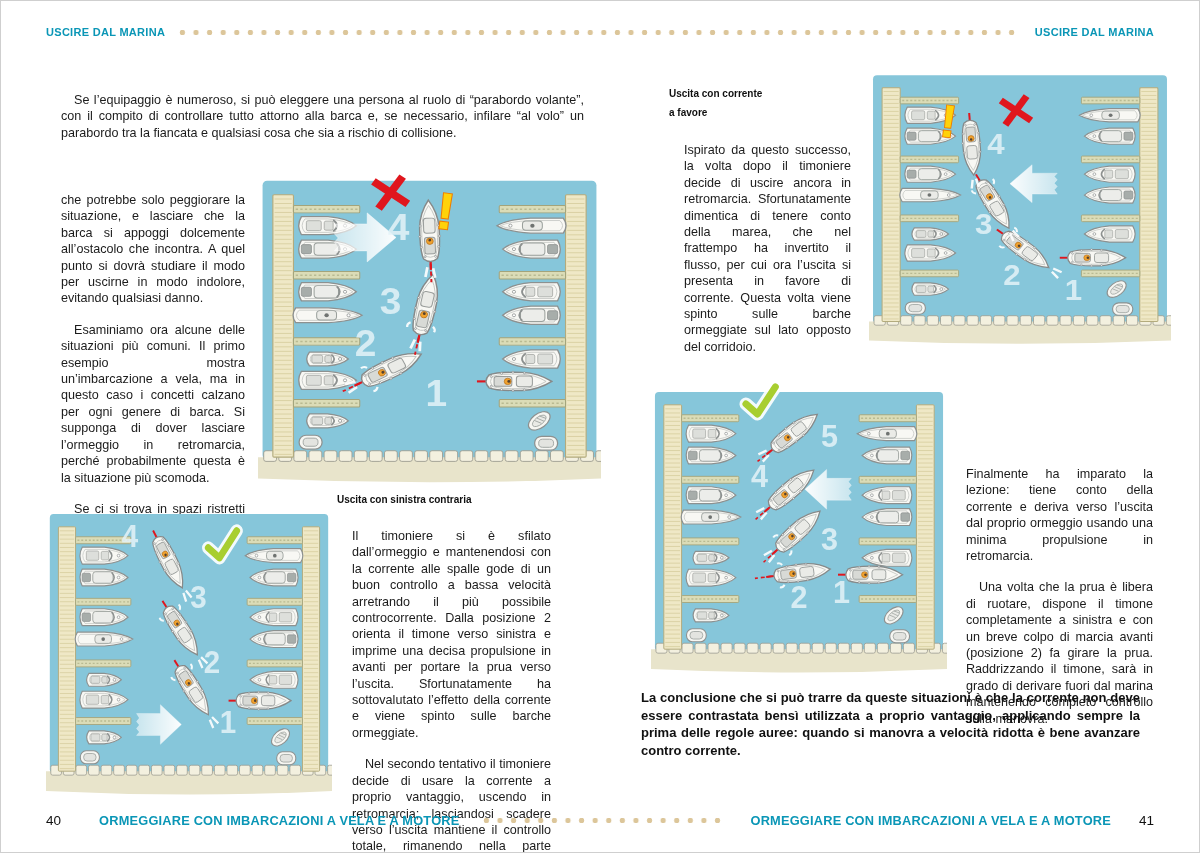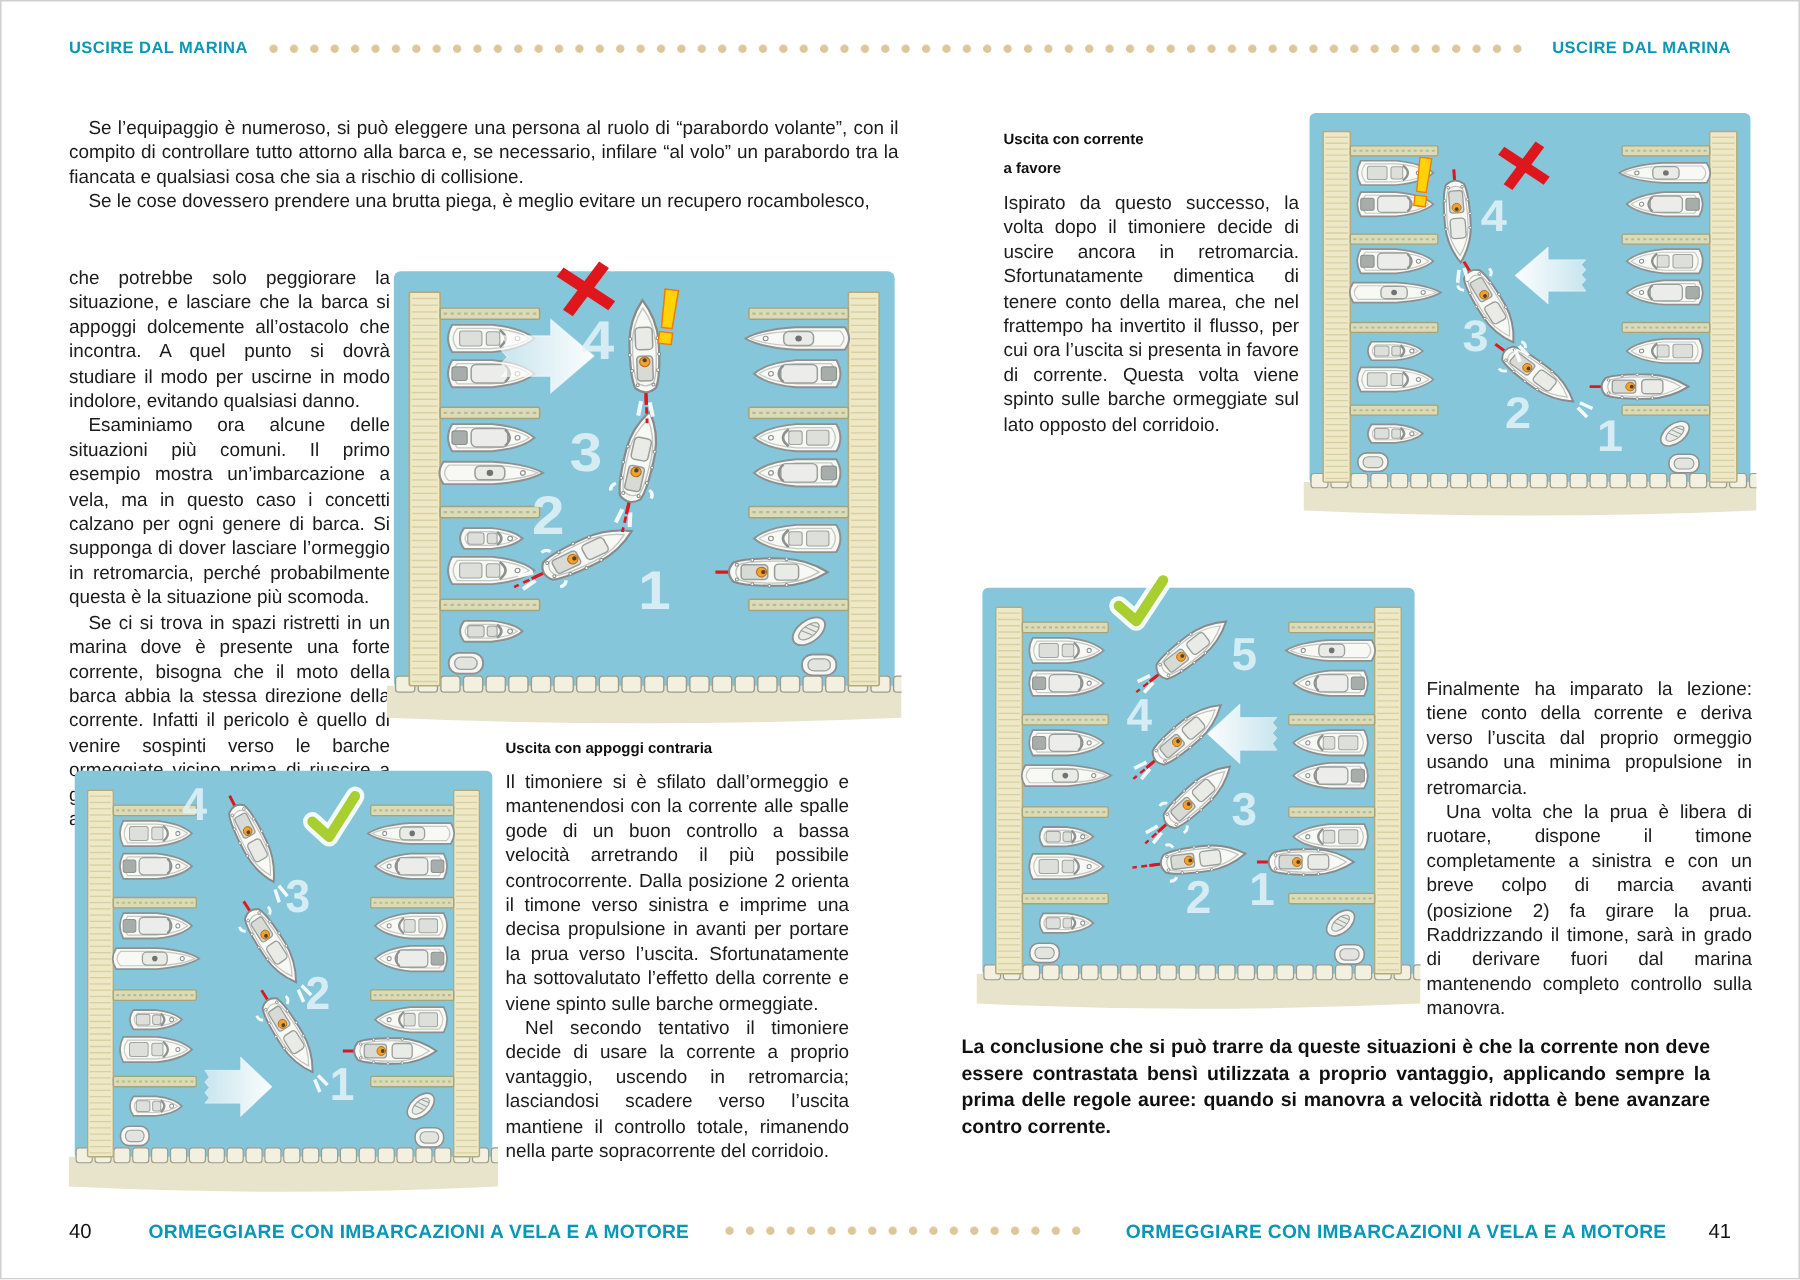--- a/index.html
+++ b/index.html
@@ -30,21 +30,21 @@
     font-size:12.8px;font-weight:bold;color:#0a96b6;letter-spacing:.2px;white-space:nowrap;
   }
   .runfoot .pnum.l{margin-right:38px;}
   .runfoot .pnum.r{margin-left:28px;}
   .runfoot .ftitle.l{margin-right:10px;}
   .runfoot .ftitle.r{margin-left:10px;}
   .txt{
     position:absolute;font-size:12.6px;line-height:16.4px;text-align:justify;
     color:#1b1b1b;
   }
-  .txt p{margin:0;}
+  .txt p{margin:15px;}
   .txt p.ind{text-indent:13px;}
   .stitle{
     position:absolute;font-size:10px;font-weight:bold;line-height:18.5px;color:#101010;
   }
   .concl{
     position:absolute;font-size:13px;line-height:17.6px;font-weight:bold;text-align:justify;color:#101010;
   }
   .diagram{position:absolute;}
   .diagram svg{display:block;width:100%;height:100%;}
 </style>
@@ -54,21 +54,20 @@
 <div class="spread">
 
   <div class="runhead">
     <span class="rtitle">USCIRE DAL MARINA</span>
     <span class="dots"></span>
     <span class="rtitle">USCIRE DAL MARINA</span>
   </div>
 
   <div class="txt" style="left:45px;top:76px;width:553px;">
     <p class="ind">Se l’equipaggio è numeroso, si può eleggere una persona al ruolo di “parabordo volante”, con il compito di controllare tutto attorno alla barca e, se necessario, infilare “al volo” un parabordo tra la fiancata e qualsiasi cosa che sia a rischio di collisione.</p>
-    <p class="ind">Se le cose dovessero prendere una brutta piega, è meglio evitare un recupero rocambolesco,</p>
   </div>
 
   <div class="txt" style="left:45px;top:176px;width:214px;">
     <p>che potrebbe solo peggiorare la situazione, e lasciare che la barca si appoggi dolcemente all’ostacolo che incontra. A quel punto si dovrà studiare il modo per uscirne in modo indolore, evitando qualsiasi danno.</p>
     <p class="ind">Esaminiamo ora alcune delle situazioni più comuni. Il primo esempio mostra un’imbarcazione a vela, ma in questo caso i concetti calzano per ogni genere di barca. Si supponga di dover lasciare l’ormeggio in retromarcia, perché probabilmente questa è la situazione più scomoda.</p>
     <p class="ind">Se ci si trova in spazi ristretti in un marina dove è presente una forte corrente, bisogna che il moto della barca abbia la stessa direzione della corrente. Infatti il pericolo è quello di venire sospinti verso le barche ormeggiate vicino prima di riuscire a guadagnare l’uscita. Ecco cosa può accadere.</p>
   </div>
 
   <div class="diagram" id="diag1" style="left:257px;top:166px;width:343px;height:320px;">
       <svg viewBox="0 0 300 300" preserveAspectRatio="none" xmlns="http://www.w3.org/2000/svg">
@@ -430,21 +429,21 @@
         <g transform="translate(116,24) rotate(-10)">
     <line x1="-13" y1="-13" x2="13" y2="13" stroke="#e0161d" stroke-width="7"></line>
     <line x1="13" y1="-13" x2="-13" y2="13" stroke="#e0161d" stroke-width="7"></line>
         </g>
         <g transform="translate(164,42) rotate(7)">
     <text x="0" y="16" text-anchor="middle" font-size="48" font-weight="900" fill="#ffd20a" stroke="#ee7c00" stroke-width="1.8" paint-order="stroke" font-family="Liberation Sans, DejaVu Sans, sans-serif">!</text>
         </g>
       </svg>
     </div>
 
-  <div class="stitle" style="left:336px;top:490px;width:240px;">Uscita con appoggi contraria</div>
+  <div class="stitle" style="left:336px;top:490px;width:240px;">Uscita con sinistra contraria</div>
 
   <div class="txt" style="left:336px;top:512px;width:229px;">
     <p>Il timoniere si è sfilato dall’ormeggio e mantenendosi con la corrente alle spalle gode di un buon controllo a bassa velocità arretrando il più possibile controcorrente. Dalla posizione 2 orienta il timone verso sinistra e imprime una decisa propulsione in avanti per portare la prua verso l’uscita. Sfortunatamente ha sottovalutato l’effetto della corrente e viene spinto sulle barche ormeggiate.</p>
     <p class="ind">Nel secondo tentativo il timoniere decide di usare la corrente a proprio vantaggio, uscendo in retromarcia; lasciandosi scadere verso l’uscita mantiene il controllo totale, rimanendo nella parte sopracorrente del corridoio.</p>
   </div>
 
   <div class="diagram" id="diag2" style="left:45px;top:500px;width:286px;height:298px;">
       <svg viewBox="0 0 300 300" preserveAspectRatio="none" xmlns="http://www.w3.org/2000/svg">
         <rect x="4" y="13" width="292" height="261" rx="4" fill="#86c6da"></rect>
         <path d="M0,272 L300,272 L300,292 Q150,299 0,292 Z" fill="#e8e4cb"></path>

